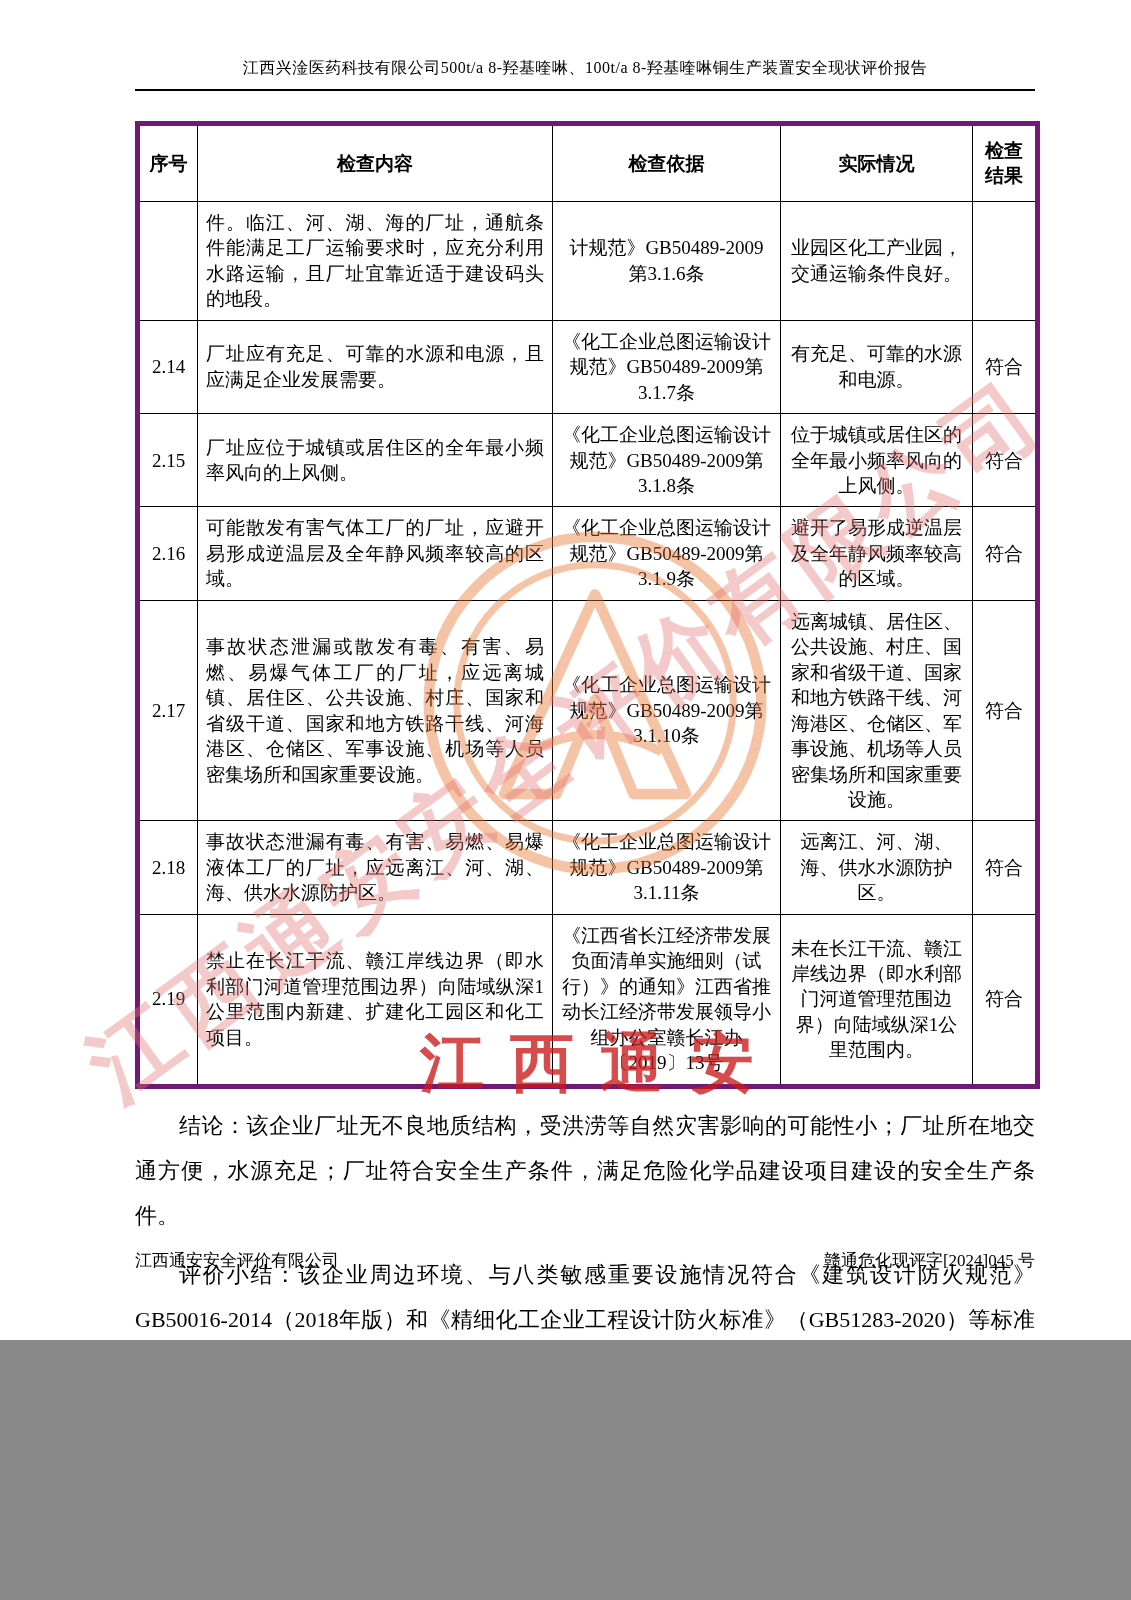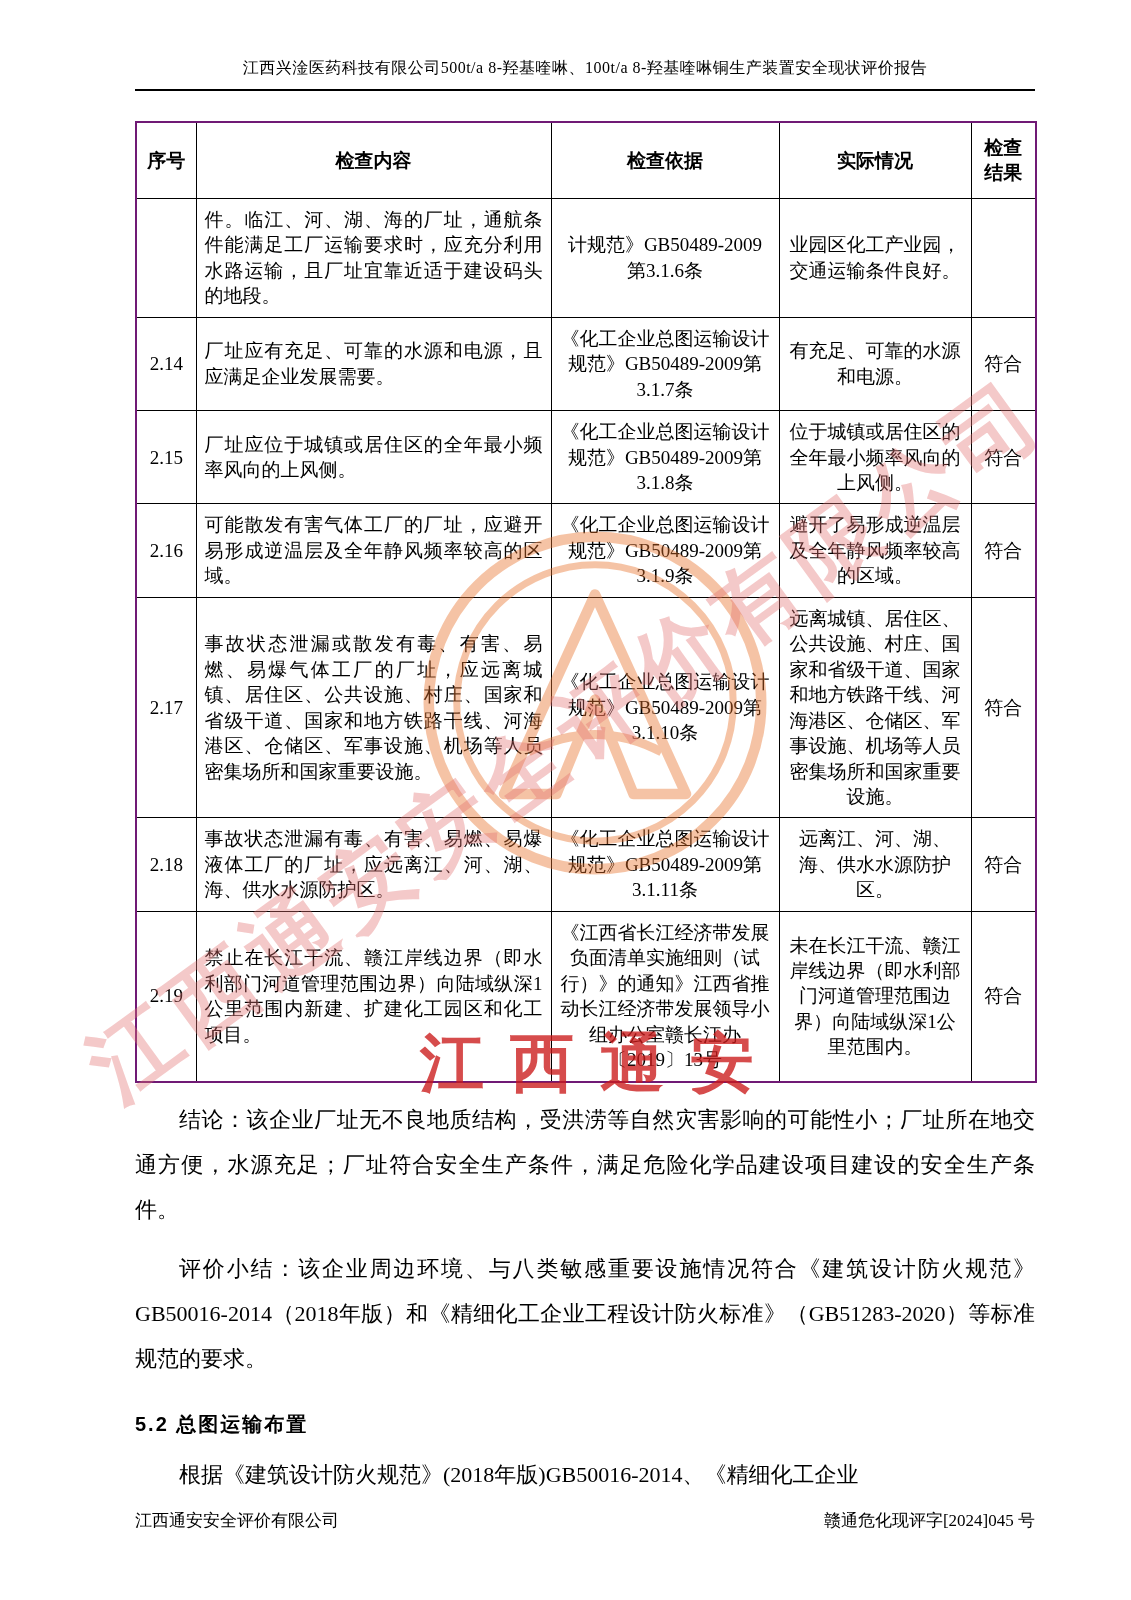--- a/index.html
+++ b/index.html
@@ -1,30 +1,30 @@
 <!DOCTYPE html>
 <html><head>
 <meta charset="utf-8">
 <style>
   * { margin:0; padding:0; box-sizing:border-box; }
   html,body { background:#888; }
   .page {
-    position:relative; width:1131px; height:1600px; margin:0 auto;
+    position:relative; width:1131px; height:1340px; margin:0 auto;
     background:#ffffff; overflow:hidden; color:#000;
     font-family:"Liberation Serif","DejaVu Serif",serif;
   }
   .content { position:absolute; left:135px; top:58px; width:900px; z-index:1; }
 
   .doc-header { text-align:center; font-size:16px; letter-spacing:0.5px;
     padding-bottom:10px; border-bottom:2px solid #000; }
 
   table.insp { width:100%; border-collapse:collapse; margin-top:30px;
     font-size:19px; line-height:1.34; table-layout:fixed; }
   table.insp, table.insp th, table.insp td { border:1px solid #000; }
-  table.insp { border:2px solid #701a75; }
+  table.insp { border:5px solid #701a75; }
   col.c-no{width:60px;} col.c-content{width:355px;} col.c-basis{width:228px;}
   col.c-actual{width:192px;} col.c-result{width:65px;}
   table.insp th { font-weight:bold; text-align:center; vertical-align:middle;
     padding:12px 4px; height:54px; }
   table.insp td { vertical-align:middle; padding:8px 8px; }
   td.col-no { text-align:center; }
   td.col-content { text-align:justify; }
   td.col-basis { text-align:center; }
   td.col-actual { text-align:center; text-align-last:center; }
   td.col-result { text-align:center; }

